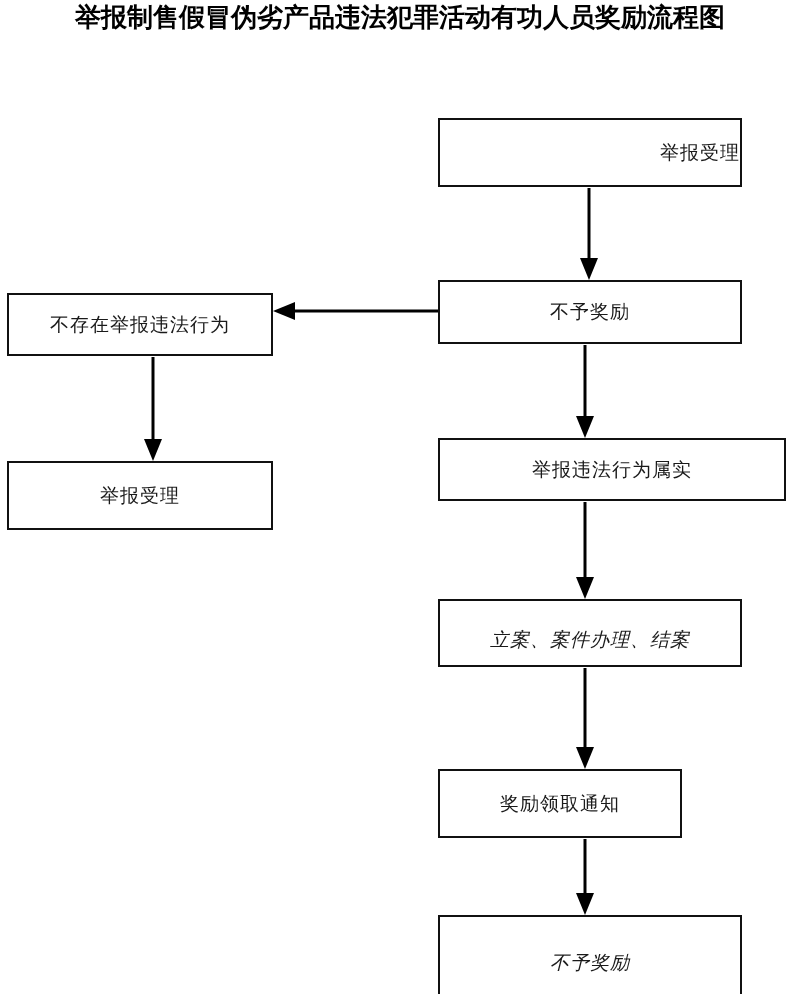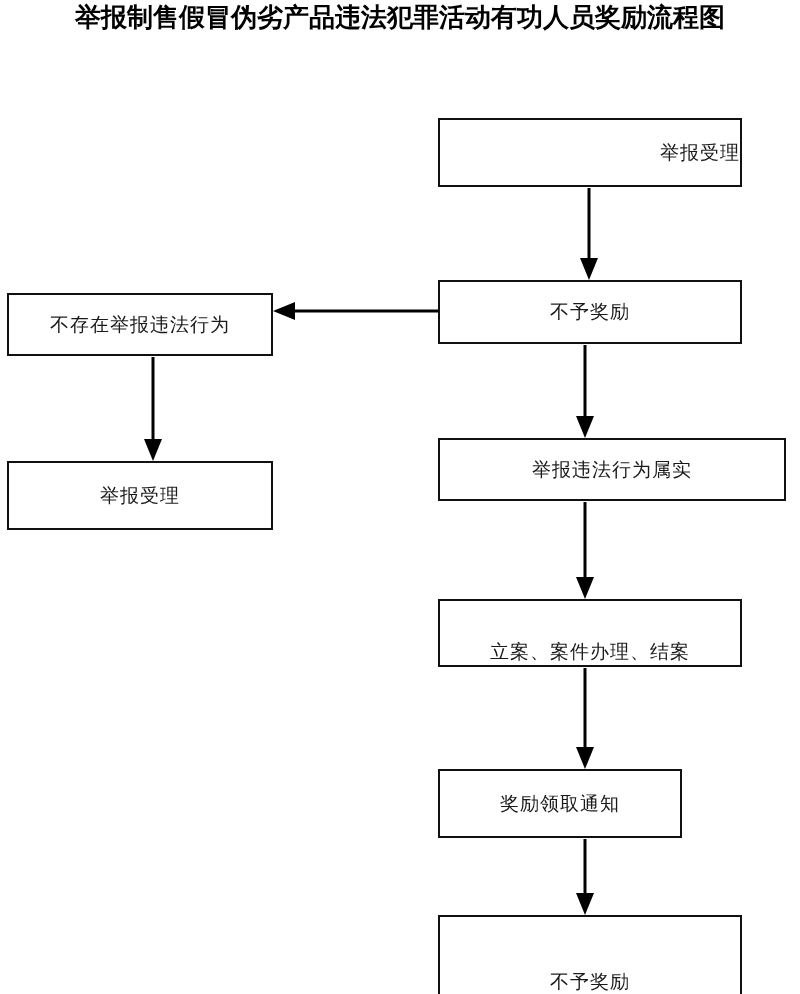--- a/index.html
+++ b/index.html
@@ -42,21 +42,21 @@
     color: #1a1a1a;
     font-family: "Liberation Serif", "DejaVu Serif", serif;
     font-size: 19px;
     letter-spacing: 1px;
   }
   .node .node-label {
     display: block;
     white-space: nowrap;
   }
   .node.v-center { align-items: center; }
-  .node.v-top { align-items: flex-end; }
+  .node.v-top { align-items: center; font-style: italic; }
   .node.v-top .node-label { margin-top: 13px; }
 
   svg.edges {
     position: absolute;
     left: 0;
     top: 0;
     width: 800px;
     height: 994px;
     overflow: visible;
     pointer-events: none;

